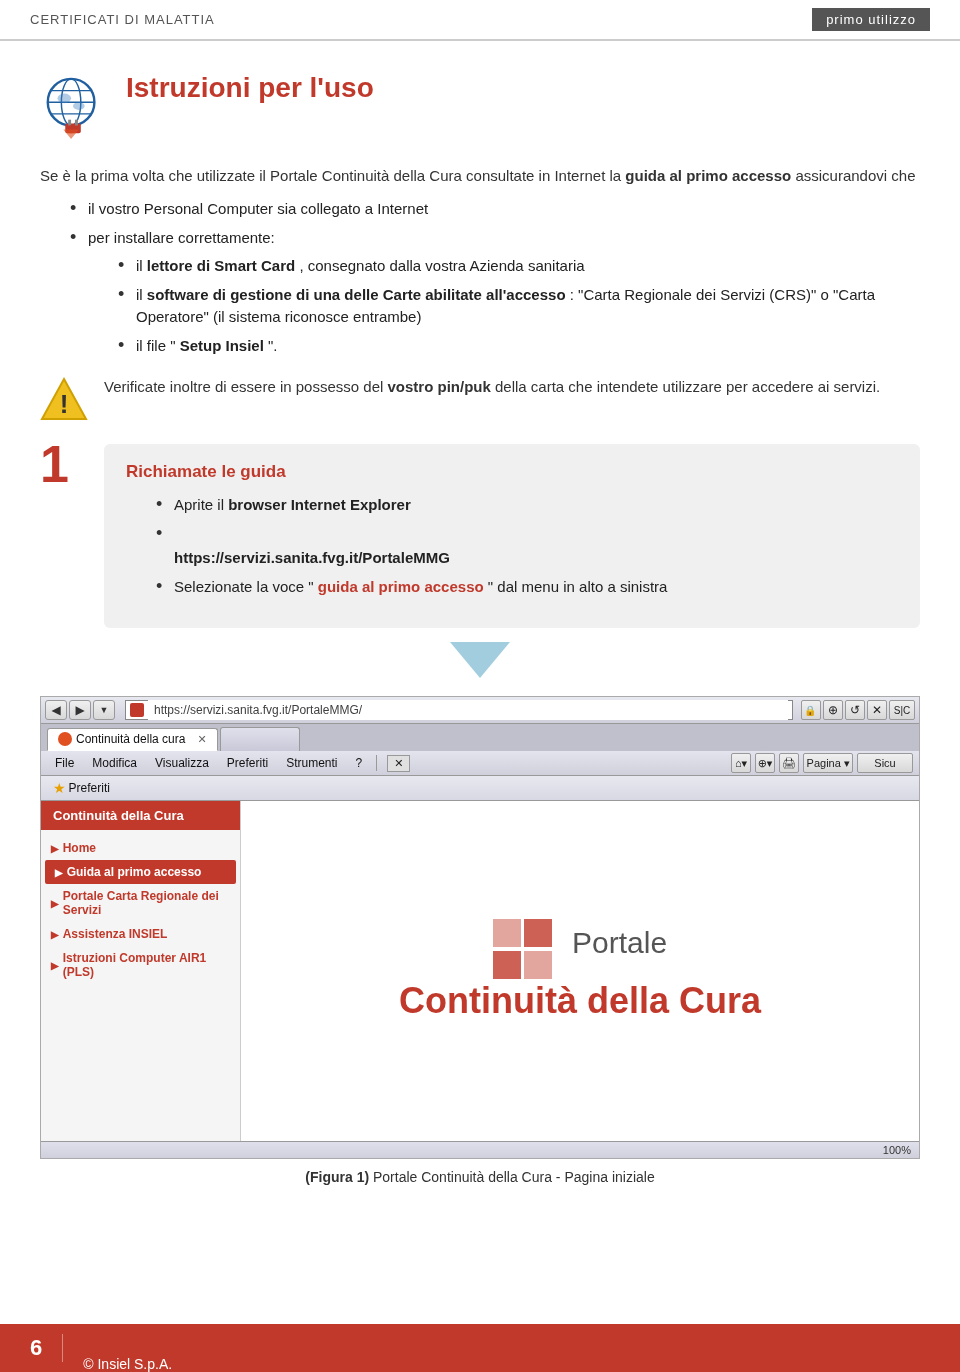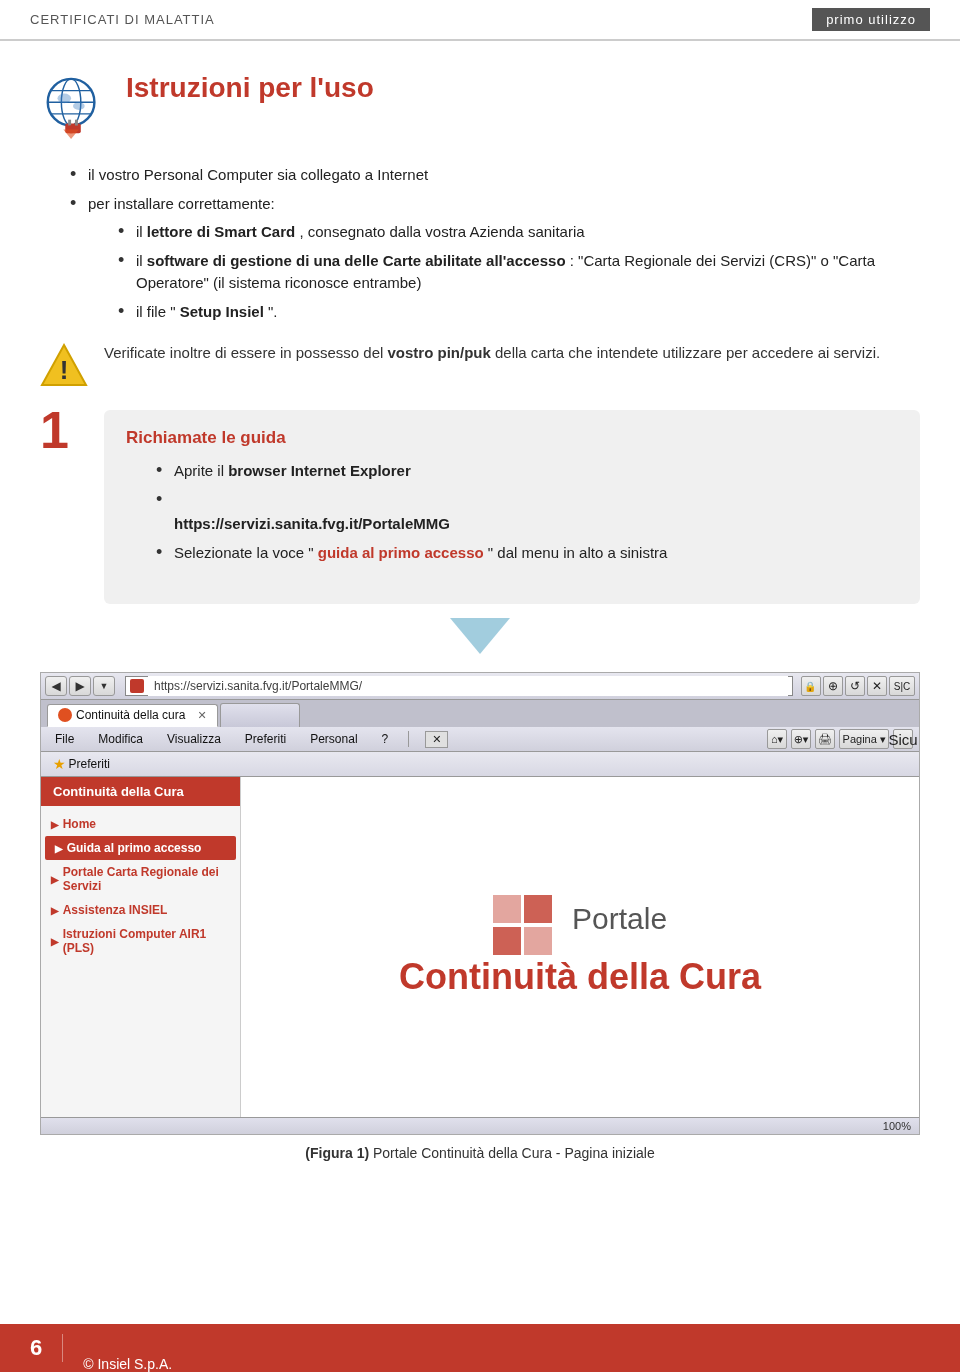--- a/index.html
+++ b/index.html
@@ -131,21 +131,21 @@
       color: #c0392b;
       line-height: 1;
       min-width: 48px;
       margin-right: 16px;
       margin-top: -6px;
     }
     .section-content {
       flex: 1;
       background: #f0f0f0;
       border-radius: 6px;
-      padding: 18px 22px 30px 22px;
+      padding: 18px 22px 20px 22px;
     }
     .section-content h3 {
       font-size: 17px;
       font-weight: bold;
       color: #c0392b;
       margin-bottom: 12px;
     }
 
     
     .browser-screenshot {
@@ -200,21 +200,21 @@
     }
 
     
     .browser-menubar {
       display: flex;
       align-items: center;
       padding: 2px 6px;
       background: linear-gradient(to bottom, #e4e4ee, #d0d0dc);
       border-bottom: 1px solid #999;
       font-size: 12px;
-      gap: 8px;
+      gap: 2px;
     }
     .menu-item {
       padding: 2px 8px;
       cursor: pointer;
       color: #111;
     }
     .menu-separator {
       width: 1px;
       height: 16px;
       background: #999;
@@ -452,20 +452,25 @@
         <line x1="32" y1="52" x2="32" y2="60" stroke="#c0392b" stroke-width="3"></line>
 
         <polygon points="24,56 40,56 32,66" fill="#e05020" opacity="0.6"></polygon>
       </svg>
     </div>
     <div class="title-text">
       <h1>Istruzioni per l'uso</h1>
     </div>
   </div>
 
+  <p class="body-text">
+    <span>Se è la prima volta che utilizzate il Portale Continuità della Cura consultate in Internet la </span>
+    <strong>guida al primo accesso</strong>
+    <span> assicurandovi che</span>
+  </p>
 
   <ul class="bullet-list">
     <li>
       <span>il vostro Personal Computer sia collegato a Internet</span>
     </li>
     <li>
       <span>per installare correttamente:</span>
       <ul class="bullet-list" style="margin-top:6px;">
         <li>
           <span>il </span>
@@ -557,32 +562,32 @@
         <span style="margin-left:8px;font-size:11px;color:#666;">✕</span>
       </div>
       <div style="width:80px;height:24px;background:linear-gradient(to bottom,#e0e0ec,#c8c8d8);border:1px solid #999;border-bottom:none;border-radius:3px 3px 0 0;"></div>
     </div>
 
     <div class="browser-menubar">
       <span class="menu-item">File</span>
       <span class="menu-item">Modifica</span>
       <span class="menu-item">Visualizza</span>
       <span class="menu-item">Preferiti</span>
-      <span class="menu-item">Personal</span>
+      <span class="menu-item">Strumenti</span>
       <span class="menu-item">?</span>
       <div class="menu-separator"></div>
       <div class="menu-x-btn">✕</div>
       <div style="flex:1;"></div>
 
       <div style="display:flex;gap:4px;align-items:center;">
         <div class="browser-icon-btn" style="font-size:11px;">⌂▾</div>
         <div class="browser-icon-btn" style="font-size:11px;">⊕▾</div>
         <div class="browser-icon-btn" style="font-size:11px;">🖨</div>
         <div class="browser-icon-btn" style="font-size:11px;width:50px;">Pagina ▾</div>
-        <div class="browser-icon-btn" style="font-size:15px;width:20px;">Sicu</div>
+        <div class="browser-icon-btn" style="font-size:11px;width:56px;">Sicu</div>
       </div>
     </div>
 
     <div class="browser-bookmarks">
       <div class="bookmark-item">
         <span class="bookmark-star">★</span>
         <span>Preferiti</span>
       </div>
     </div>
 

